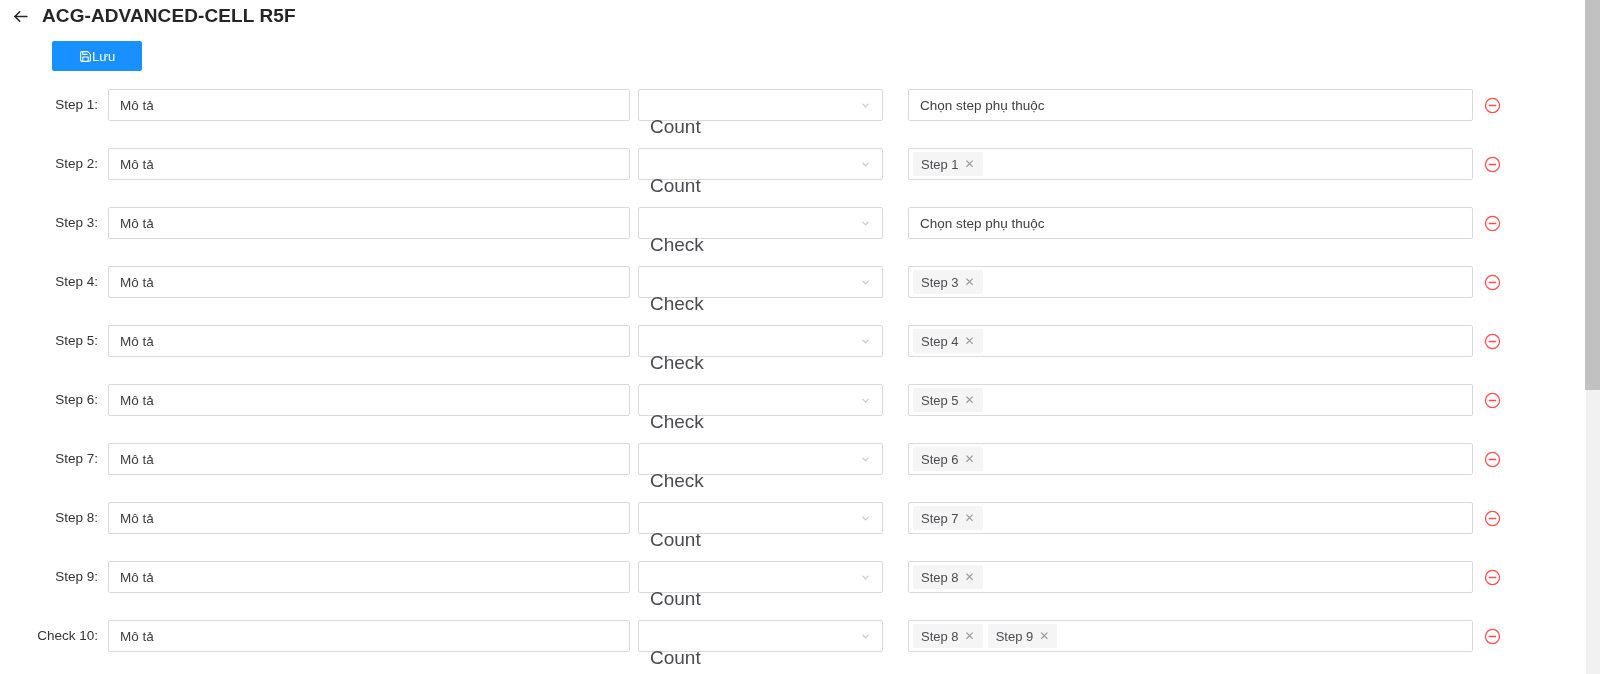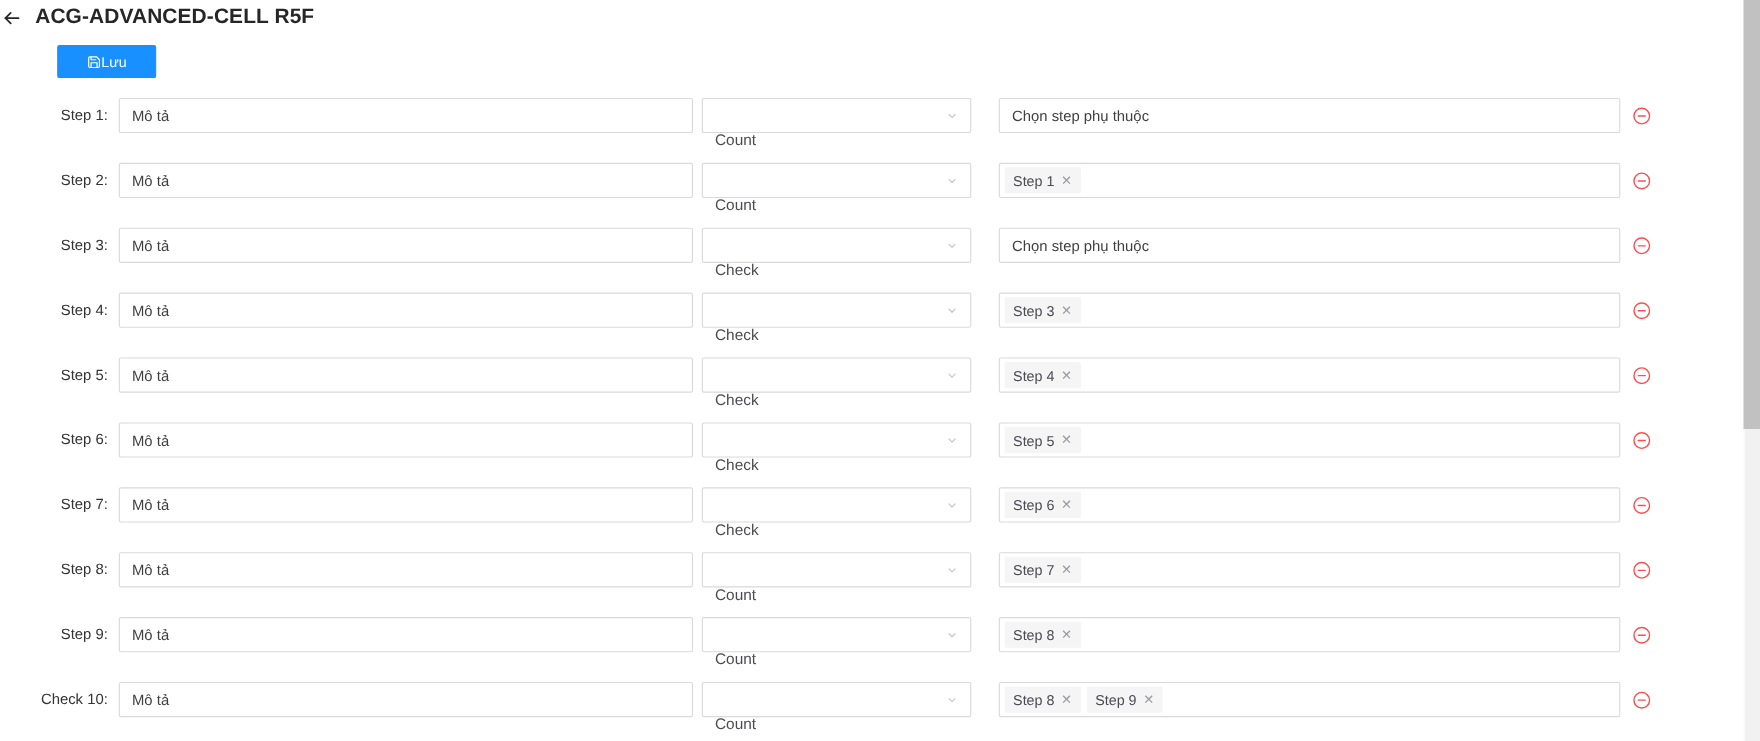--- a/index.html
+++ b/index.html
@@ -23,20 +23,21 @@
   }
 
   
   .page-header {
     position: absolute;
     left: 0;
     top: 0;
     height: 32px;
     display: flex;
     align-items: center;
+    padding-left: 10px;
     gap: 12px;
   }
   .back-arrow {
     display: inline-flex;
     align-items: center;
     justify-content: center;
     width: 20px;
     height: 20px;
     color: #262626;
     cursor: pointer;
@@ -127,21 +128,21 @@
   .field-type {
     flex: 0 0 245px;
     width: 245px;
     padding: 0 11px;
     margin-right: 9px;
     justify-content: space-between;
     cursor: pointer;
   }
   .field-type .value {
     color: #4b4b52;
-    font-size: 14px;
+    font-size: 19px;
     margin-top: 44px;
   }
   .chevron {
     color: #c6c6ce;
     display: inline-flex;
     align-items: center;
   }
   .chevron svg { display: block; }
 
   .field-deps {

